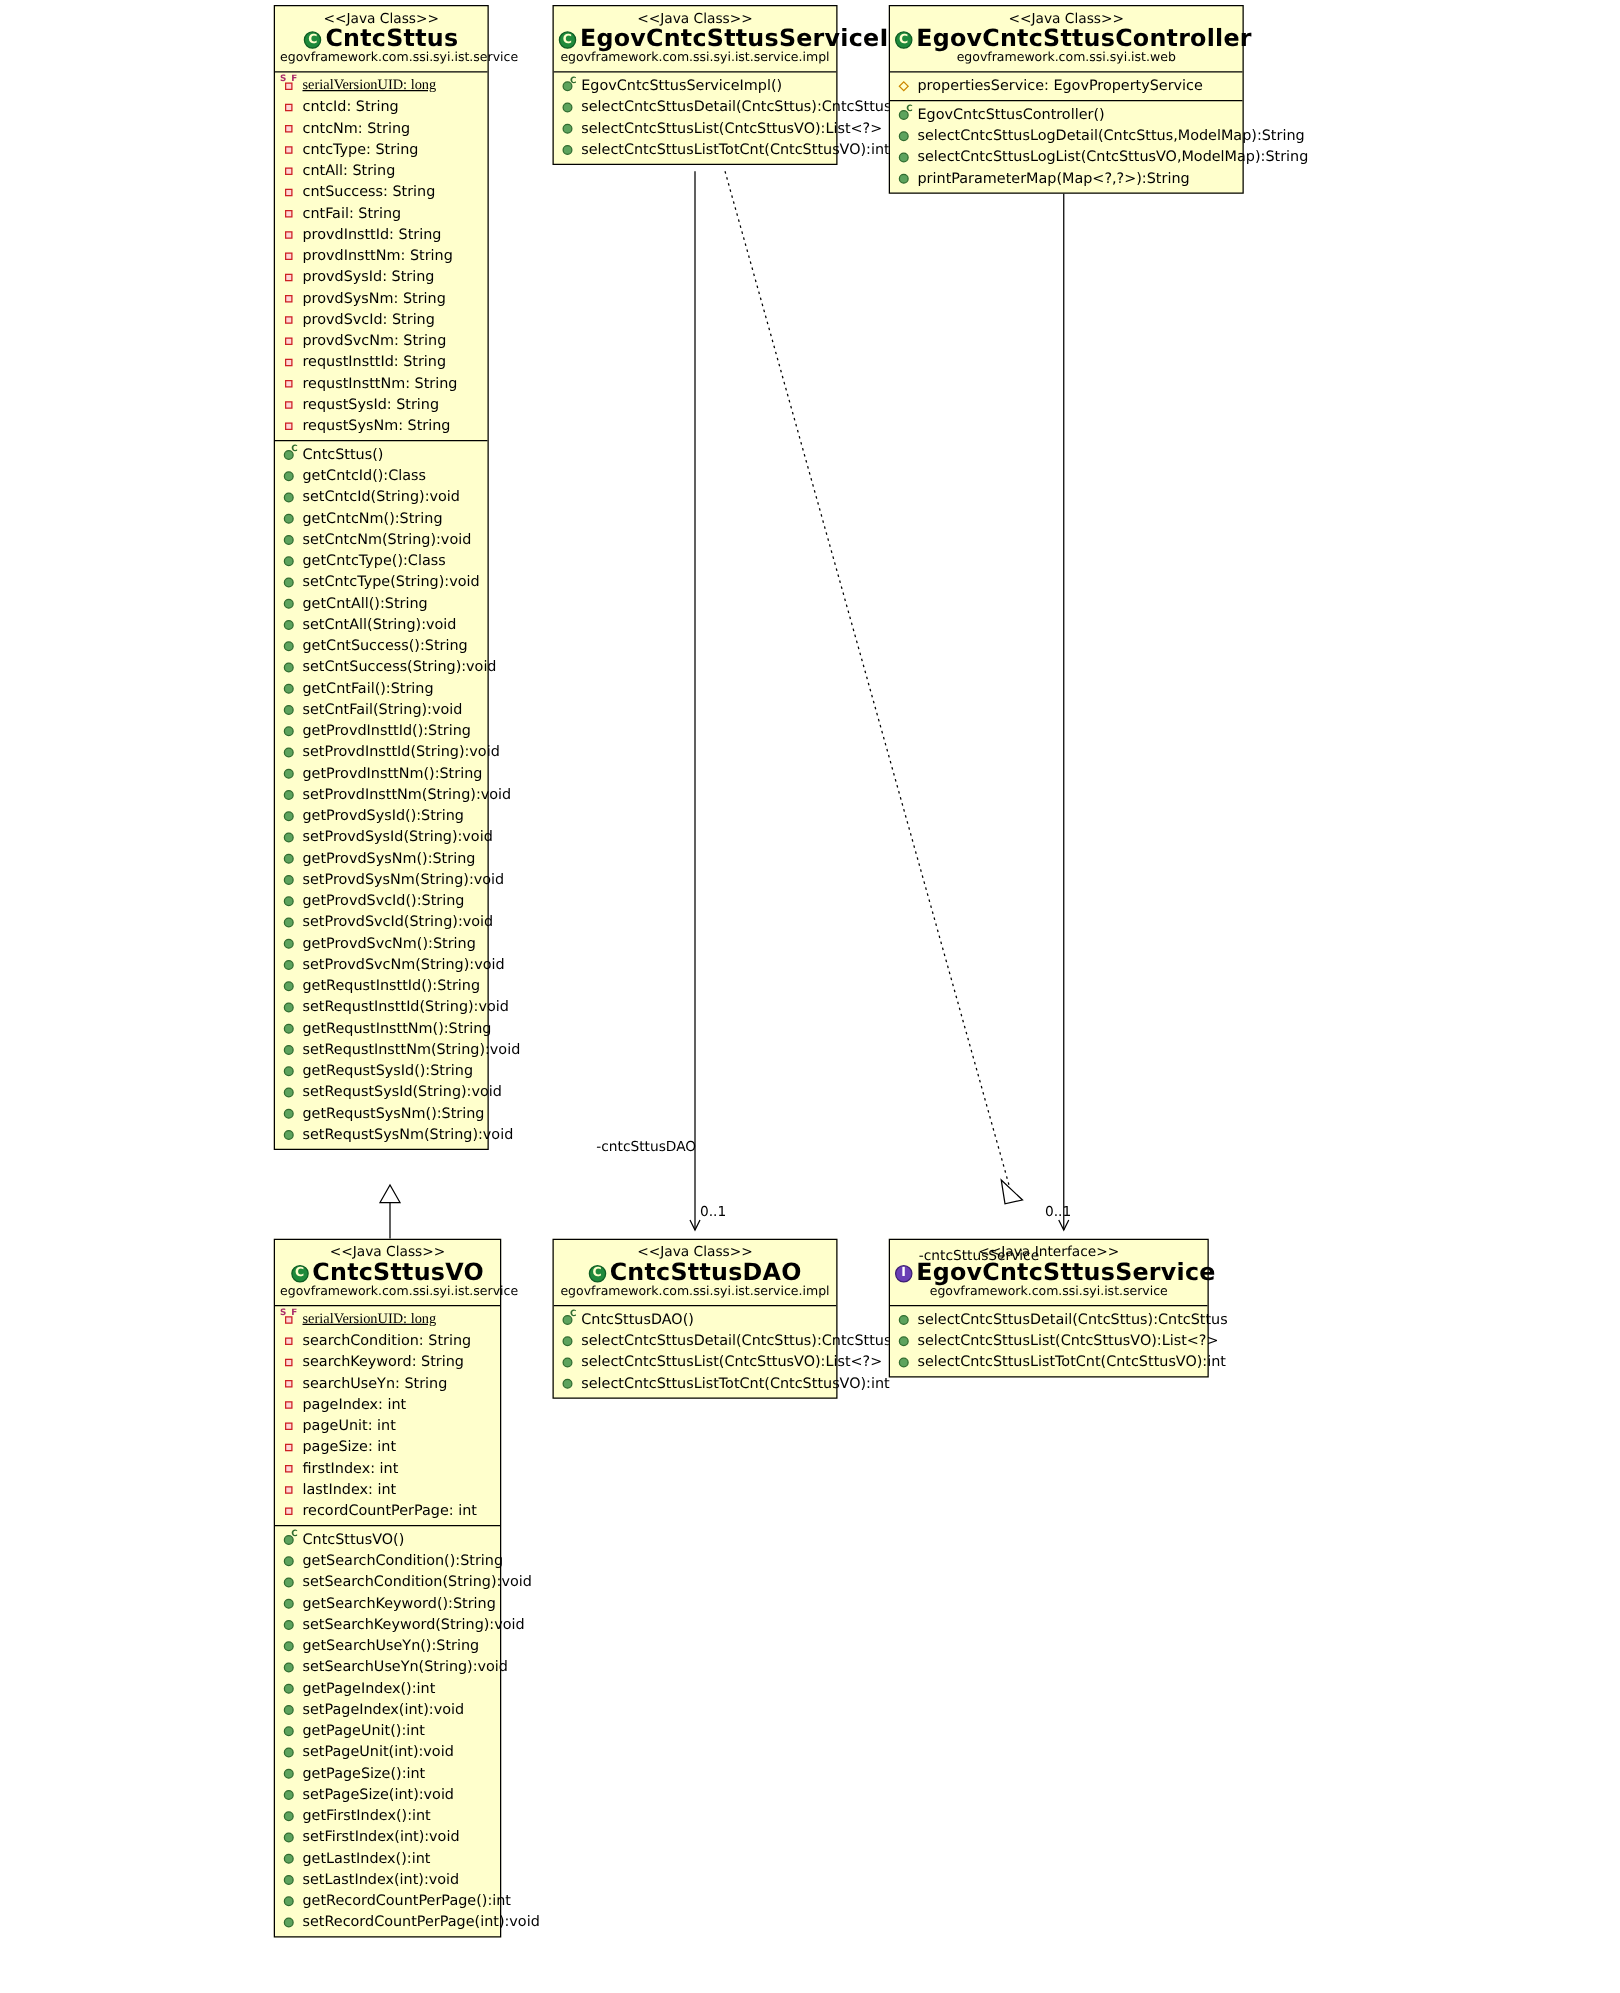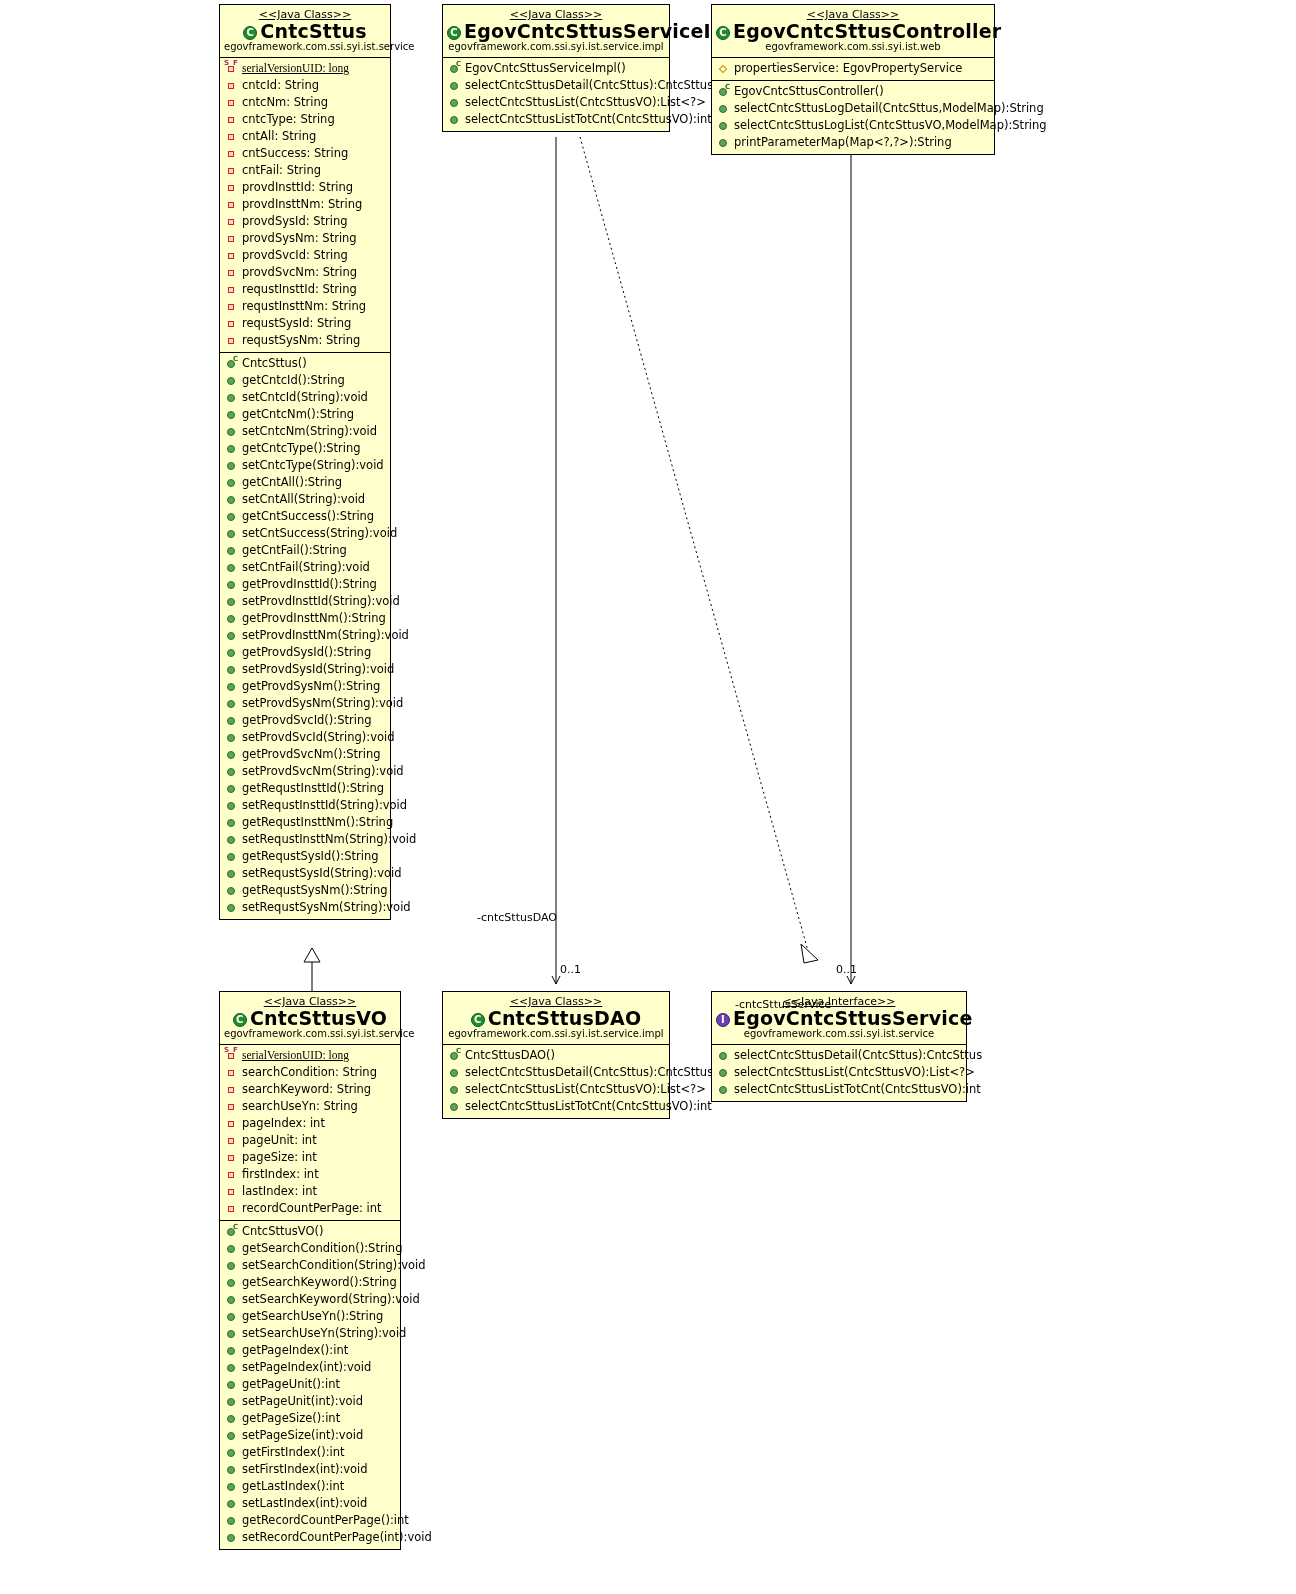--- a/index.html
+++ b/index.html
@@ -24,21 +24,20 @@
   }
   .cls-header {
     text-align: center;
     padding: 3px 4px 3px 4px;
     border-bottom: 1px solid #000000;
   }
   .stereotype {
     font-size: 11px;
     line-height: 14px;
     color: #000;
-    text-decoration: underline;
   }
   .cls-name {
     font-weight: bold;
     font-size: 19px;
     line-height: 18px;
     letter-spacing: 0.2px;
     white-space: nowrap;
   }
   .cls-pkg {
     font-size: 10px;
@@ -288,37 +287,37 @@
       </div>
       <div class="compartment">
         <div class="member">
           <span class="ico ico-method">
             <span class="mk mk-c">C</span>
           </span>
           <span class="label">CntcSttus()</span>
         </div>
         <div class="member">
           <span class="ico ico-method"></span>
-          <span class="label">getCntcId():String</span>
+          <span class="label">getCntcId():Class</span>
         </div>
         <div class="member">
           <span class="ico ico-method"></span>
           <span class="label">setCntcId(String):void</span>
         </div>
         <div class="member">
           <span class="ico ico-method"></span>
           <span class="label">getCntcNm():String</span>
         </div>
         <div class="member">
           <span class="ico ico-method"></span>
           <span class="label">setCntcNm(String):void</span>
         </div>
         <div class="member">
           <span class="ico ico-method"></span>
-          <span class="label">getCntcType():String</span>
+          <span class="label">getCntcType():Class</span>
         </div>
         <div class="member">
           <span class="ico ico-method"></span>
           <span class="label">setCntcType(String):void</span>
         </div>
         <div class="member">
           <span class="ico ico-method"></span>
           <span class="label">getCntAll():String</span>
         </div>
         <div class="member">

